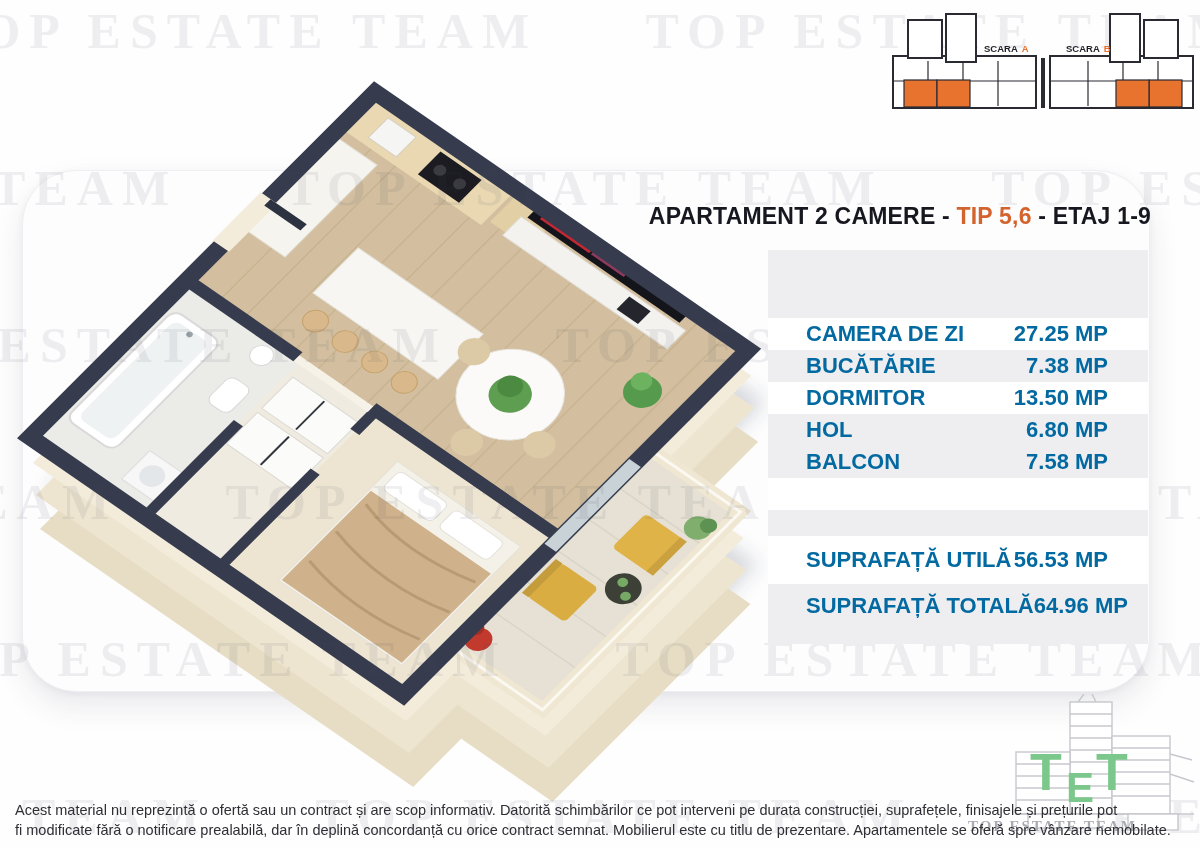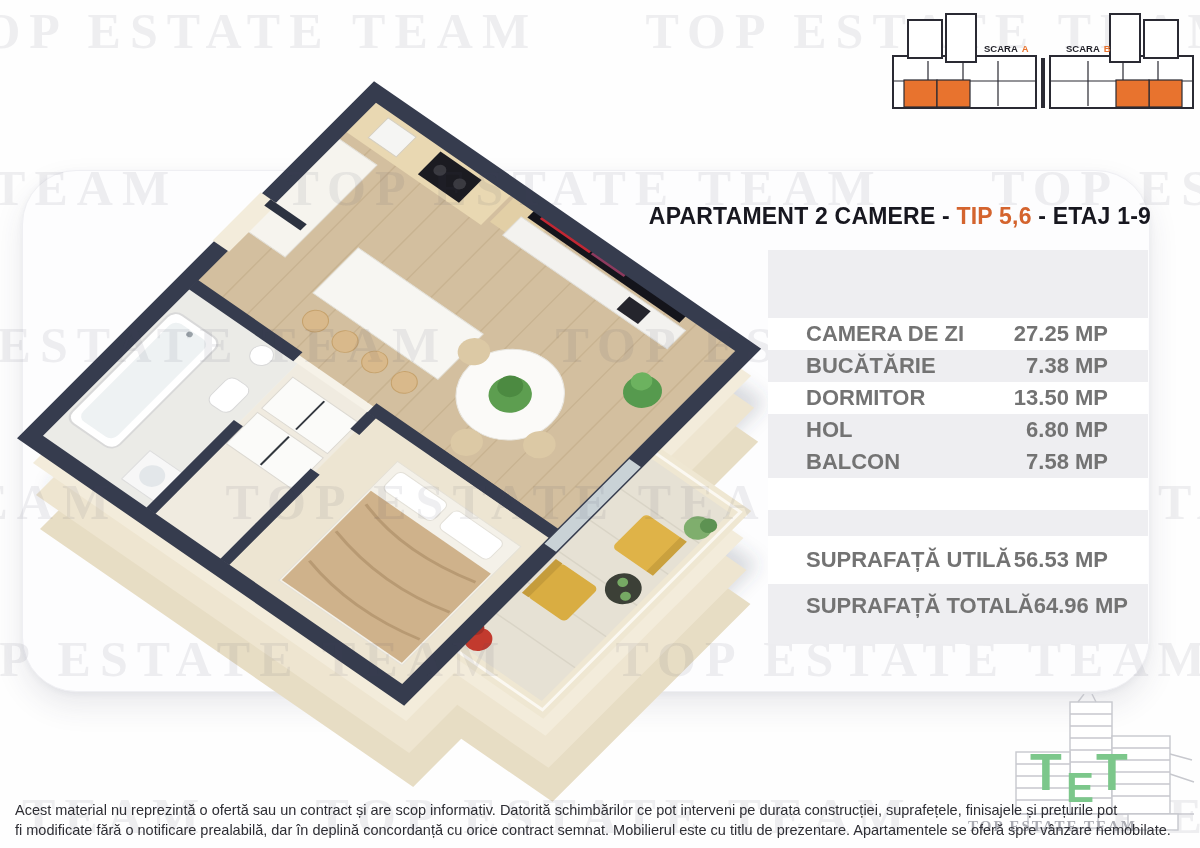--- a/index.html
+++ b/index.html
@@ -37,21 +37,21 @@
   .stripe{box-sizing:border-box;display:flex;justify-content:space-between;align-items:center;
     padding:0 40px 0 38px;white-space:nowrap;}
   .stripe.white{background:#ffffff;}
   .stripe.gray{background:#eeeef1;}
   .panel .head{height:68px;}
   .panel .row{height:32px;}
   .panel .sp1{height:32px;}
   .panel .sp2{height:26px;}
   .panel .total-row{height:48px;}
   .panel .total-row.last{height:44px;}
-  .rlabel,.rvalue{font-size:22px;font-weight:700;color:#737373;text-align:center;}
+  .rlabel,.rvalue{font-size:22px;font-weight:700;color:#0369a1;text-align:center;}
   
   .disclaimer{
     position:absolute;left:8px;top:800px;width:1186px;z-index:6;
     font-size:14.5px;line-height:20px;color:#2e2e34;white-space:nowrap;margin-left:7px;
   }
   
   .plan{position:absolute;left:0;top:55px;z-index:2;}
   .schematic{position:absolute;left:888px;top:6px;z-index:4;}
   .logo{position:absolute;left:1008px;top:694px;width:192px;height:154px;z-index:4;}
   .logo-brand{

